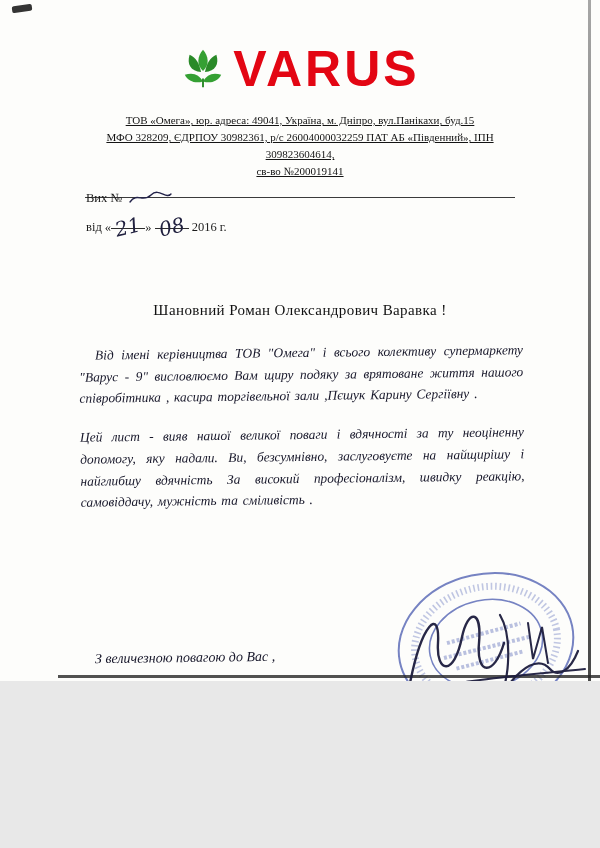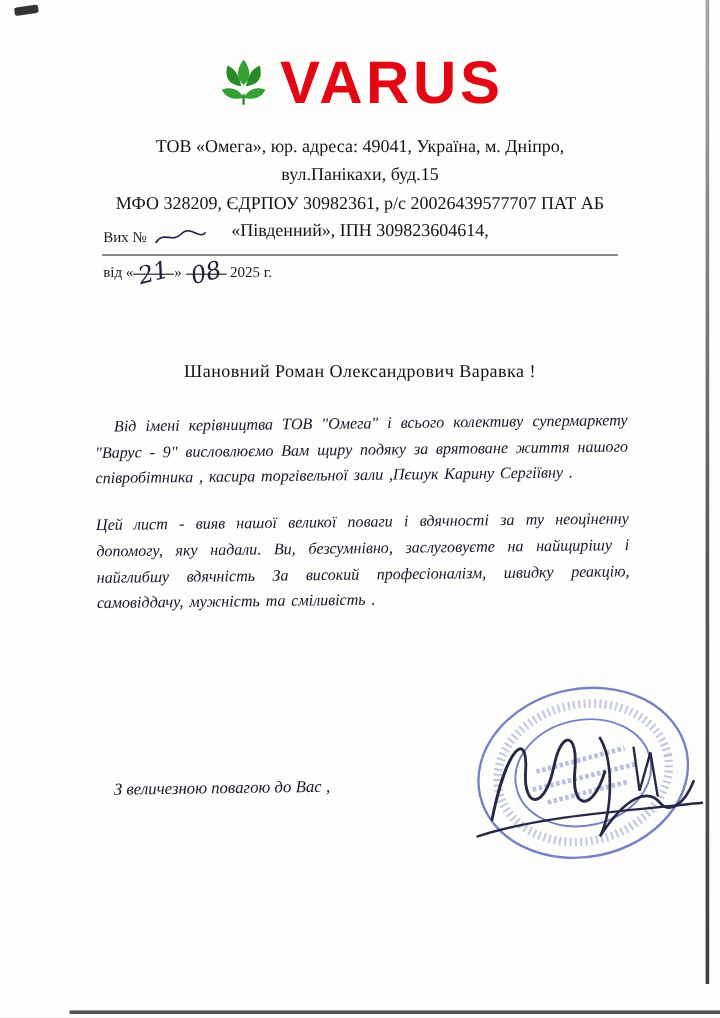--- a/index.html
+++ b/index.html
@@ -1,35 +1,35 @@
 <!DOCTYPE html>
 <html><head>
 <meta charset="utf-8">
 <style>
   html,body { margin:0; padding:0; background:#e8e8e8; }
   .scan {
-    position:relative; width:600px; height:848px; margin:0 auto;
+    position:relative; width:600px; height:681px; margin:0 auto;
     background:#fdfdfb; overflow:hidden;
     font-family:"Liberation Serif", serif; color:#1c1c1c;
   }
 
   
   .logo-row { position:absolute; top:44px; left:0; right:0;
     display:flex; align-items:center; justify-content:center; gap:7px; }
   .tulip { display:block; }
   .wordmark {
     font-family:"Liberation Sans", sans-serif; font-weight:800;
     font-size:50px; line-height:1; color:#e30613; letter-spacing:3px;
   }
 
   
   .letterhead {
     position:absolute; top:112px; left:85px; width:430px;
-    text-align:center; font-size:15px; line-height:1.55; color:#141414;
-    border-bottom:1.5px solid #3b3b3b; padding-bottom:7px;
+    text-align:center; font-size:11px; line-height:1.55; color:#141414;
+    border-bottom:1.5px solid #3b3b3b; padding-bottom:17px;text-decoration:underline;
   }
 
   
   .ref-line { position:absolute; top:190px; left:86px; font-size:12.5px;
     display:flex; align-items:flex-end; gap:4px;text-align:right; }
   .date-line { position:absolute; top:212px; left:86px; font-size:12.5px; }
   .blank {
     display:inline-block; min-width:34px; height:16px;
     border-bottom:1px solid #2d2d2d; text-align:center; vertical-align:baseline;
   }
@@ -82,34 +82,35 @@
       <path d="M38 9 C41 19 37 26 26 27 C28 18 31 12 38 9 Z" fill="#2a8a28"></path>
       <path d="M5 30 C14 27 20 30 24 37 C17 39 9 38 5 30 Z" fill="#35a033"></path>
       <path d="M43 30 C34 27 28 30 24 37 C31 39 39 38 43 30 Z" fill="#35a033"></path>
       <path d="M23 34 h2 v9 h-2 z" fill="#2a8a28"></path>
     </svg>
     <span class="wordmark">VARUS</span>
   </div>
 
   <div class="letterhead">
     <div>ТОВ «Омега», юр. адреса: 49041, Україна, м. Дніпро, вул.Панікахи, буд.15</div>
-    <div>МФО 328209, ЄДРПОУ 30982361, р/с 20026439577707 ПАТ АБ «Південний», ІПН 309823604614,</div>
+    <div>МФО 328209, ЄДРПОУ 30982361, р/с 26004000032259 ПАТ АБ «Південний», ІПН 309823604614,</div>
+    <div>св-во №200019141</div>
   </div>
 
   <div class="ref-line">
     <span>Вих №</span>
     <svg width="48" height="16" viewBox="0 0 48 16" aria-hidden="true">
       <path d="M4 12 C 11 2, 17 13, 25 5 S 40 10, 45 4" fill="none" stroke="#23234a" stroke-width="1.4" stroke-linecap="round"></path>
     </svg>
   </div>
 
   <div class="date-line">
     <span>від «</span><span class="blank"><span class="hand">21</span></span><span>»</span>
     <span class="blank"><span class="hand">08</span></span>
-    <span>2025 г.</span>
+    <span>2016 г.</span>
   </div>
 
   <div class="salutation">Шановний Роман Олександрович Варавка !</div>
 
   <div class="body-text">
     <p class="indent">Від імені керівництва ТОВ "Омега" і всього колективу супермаркету "Варус - 9" висловлюємо Вам щиру подяку за врятоване життя нашого співробітника , касира торгівельної зали ,Пєшук Карину Сергіївну .</p>
     <p>Цей лист - вияв нашої великої поваги і вдячності за ту неоціненну допомогу, яку надали. Ви, безсумнівно, заслуговуєте на найщирішу і найглибшу вдячність За високий професіоналізм, швидку реакцію, самовіддачу, мужність та сміливість .</p>
   </div>
 
   <div class="closing">З величезною повагою до Вас ,</div>

